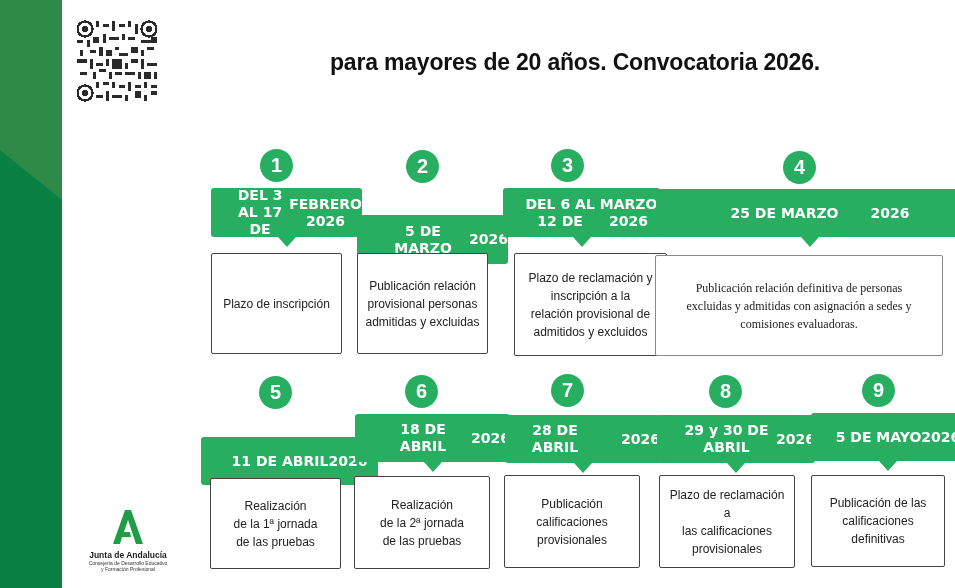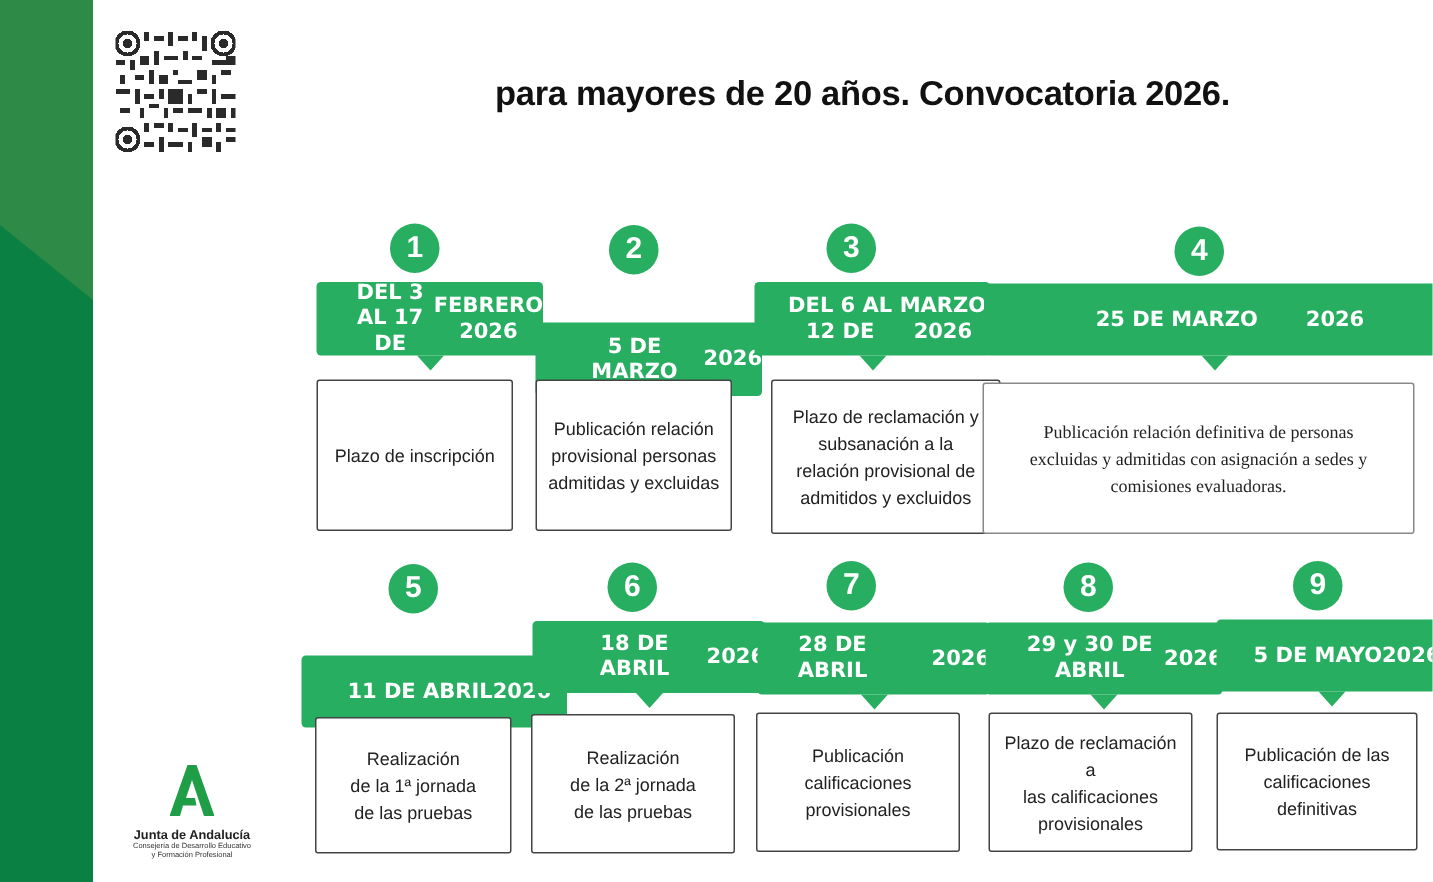--- a/index.html
+++ b/index.html
@@ -172,21 +172,21 @@
 
 <div>
   <div class="step-num" style="left:551px;top:149px;">3</div>
   <div class="step-head" style="left:503px;top:188px;width:137px;height:49px;">
     <span>DEL 6 AL 12 DE</span>
     <span>MARZO 2026</span>
   </div>
   <div class="step-box" style="left:503px;top:253px;width:153px;height:103px;margin-left:11px;">
     <div>
       <span class="line">Plazo de reclamación y</span>
-      <span class="line">subsanación a la</span>
+      <span class="line">inscripción a la</span>
       <span class="line">relación provisional de</span>
       <span class="line">admitidos y excluidos</span>
     </div>
   </div>
 </div>
 
 <div>
   <div class="step-num" style="left:783px;top:151px;">4</div>
   <div class="step-head" style="left:656px;top:189px;width:288px;height:48px;gap:32px;">
     <span>25 DE MARZO</span>

